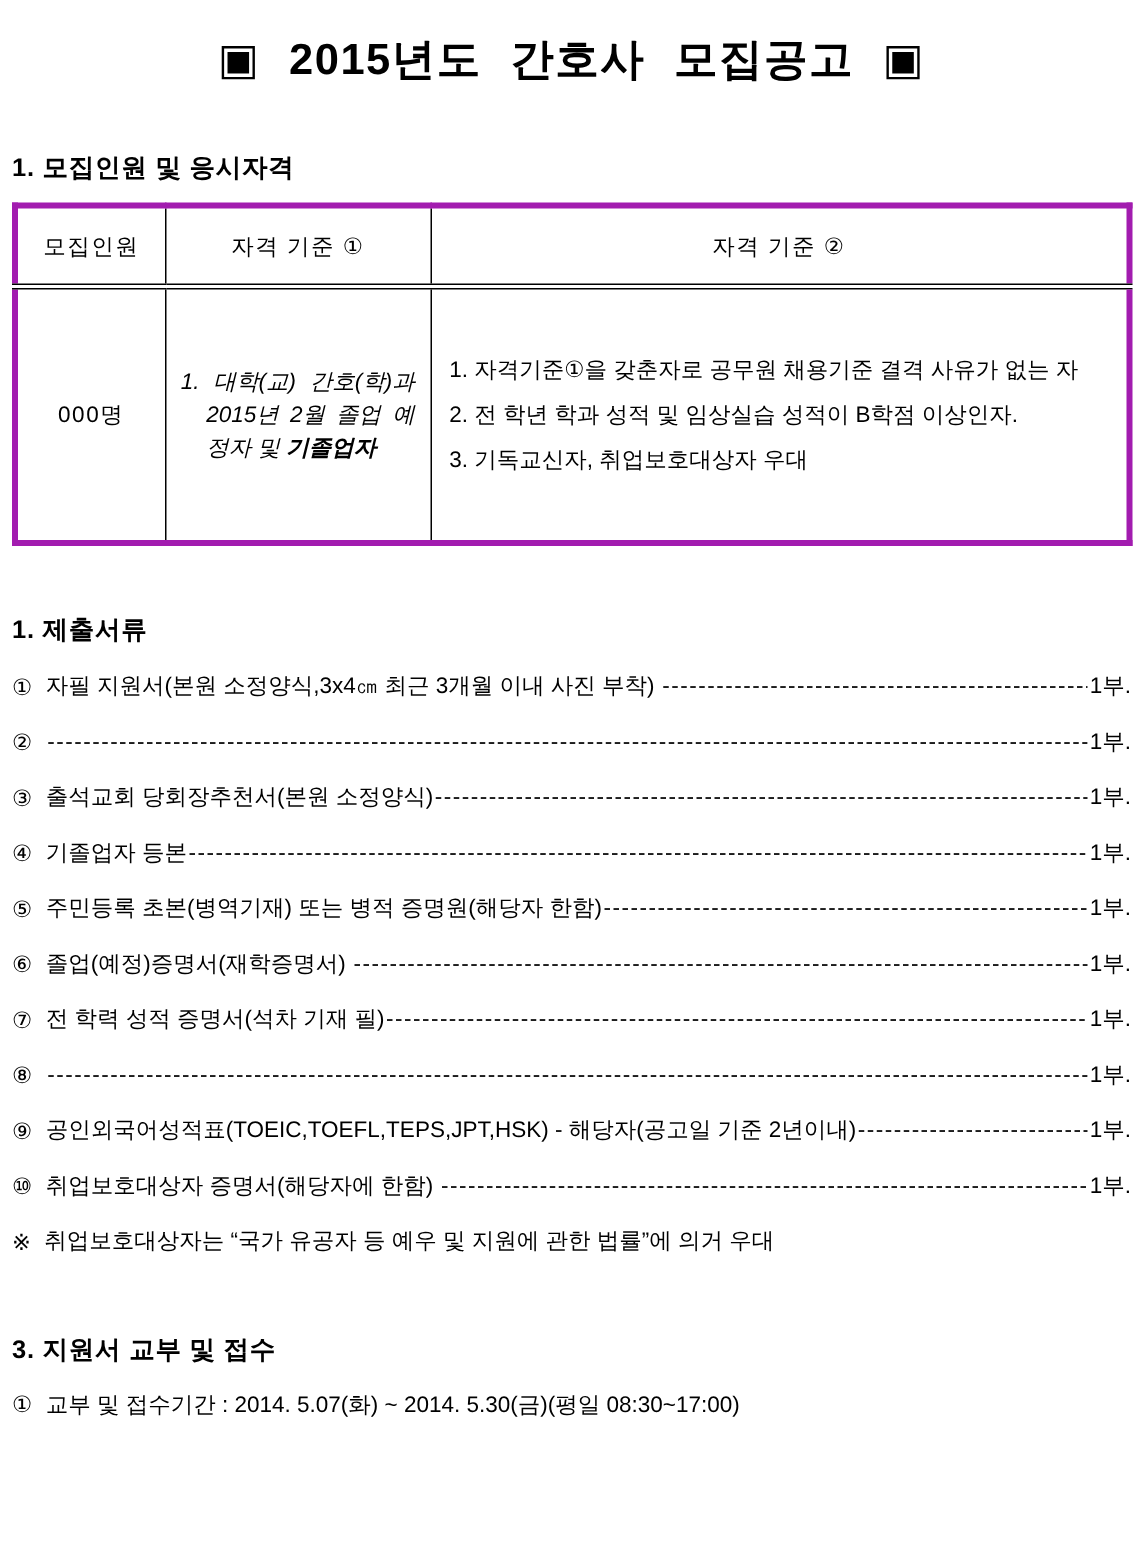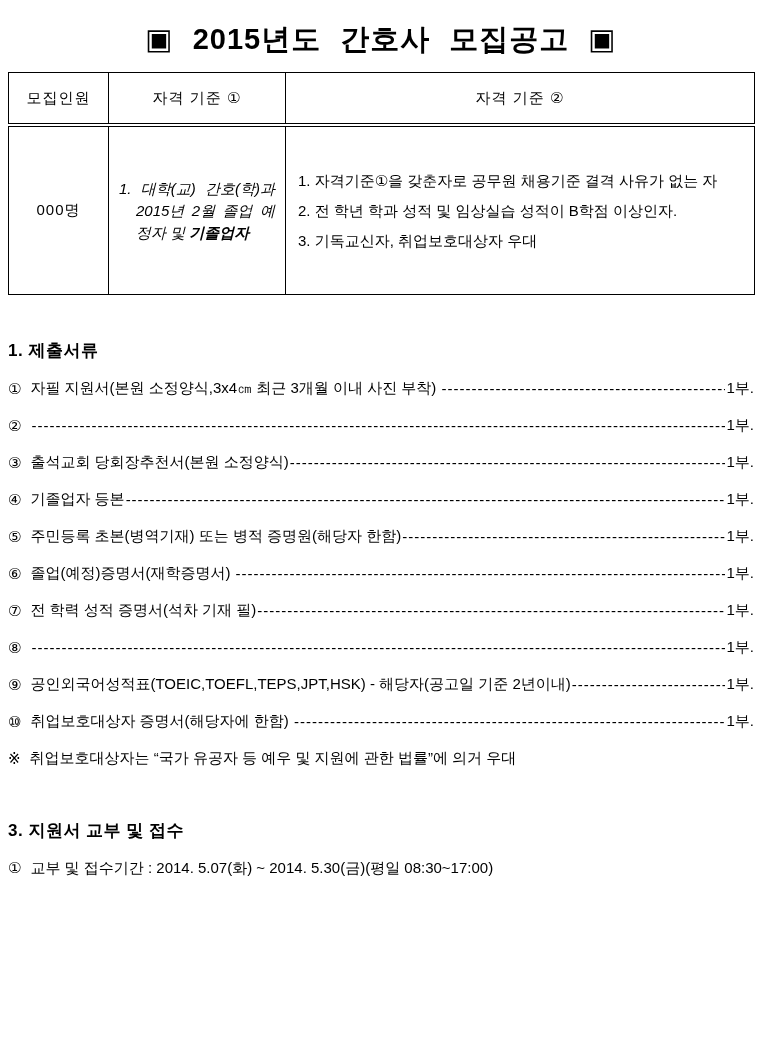--- a/index.html
+++ b/index.html
@@ -30,21 +30,21 @@
 
   
   table.qual-table {
     margin-top: 12px;
     width: 747px;
     border-collapse: collapse;
     table-layout: fixed;
     font-size: 15px;
   }
   table.qual-table, table.qual-table td, table.qual-table th { border: 1px solid #000; }
-  table.qual-table { border: 1px solid #a21caf; }
+  table.qual-table { border: 4px solid #a21caf; }
   table.qual-table th {
     font-weight: normal;
     height: 48px;
     text-align: center;
     border-bottom: 4px double #000;
     letter-spacing: 1px;
   }
   table.qual-table td { height: 135px; vertical-align: middle; }
   .col-1 { width: 100px; }
   .col-2 { width: 177px; }
@@ -89,20 +89,21 @@
   .s3-line .num { margin-right: 9px; }
 </style>
 </head>
 <body>
 
 <div class="page">
 
   <div class="doc-title">▣  2015년도  간호사  모집공고  ▣</div>
 
 
+  <div class="section-heading">1.  모집인원 및  응시자격</div>
 
   <table class="qual-table">
     <colgroup>
         <col class="col-1">
         <col class="col-2">
         <col>
       </colgroup>
     <tbody>
         <tr>
       <th>모집인원</th>

